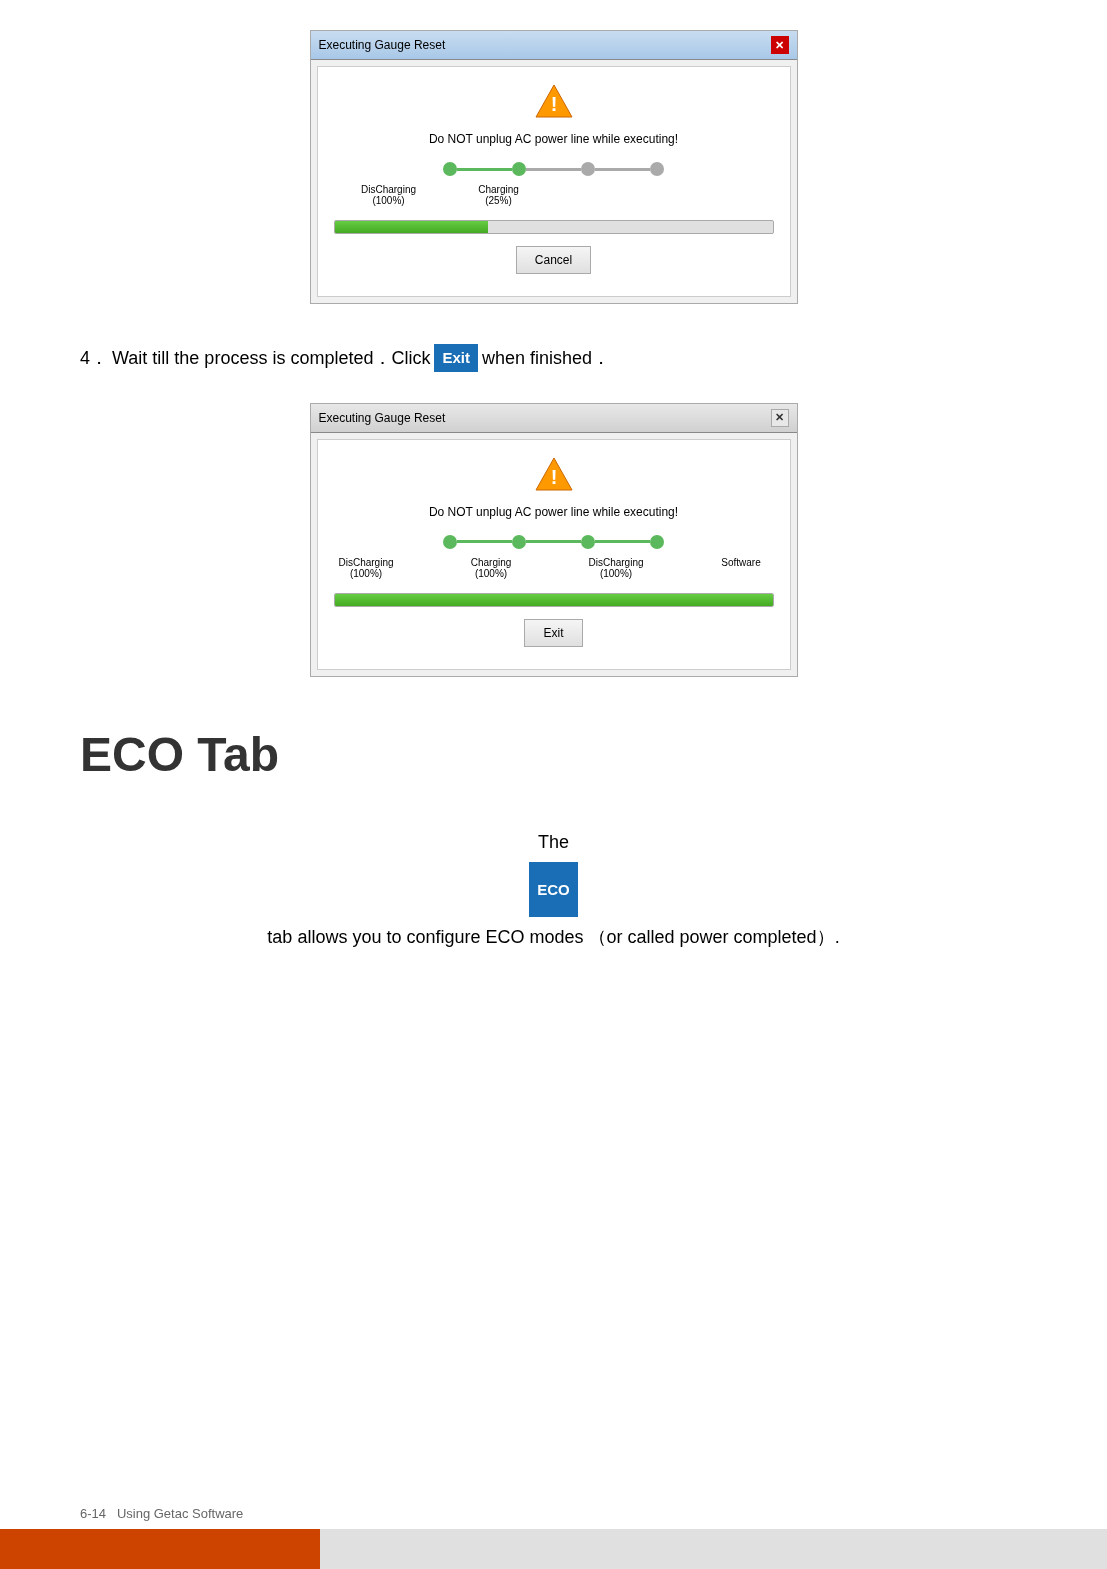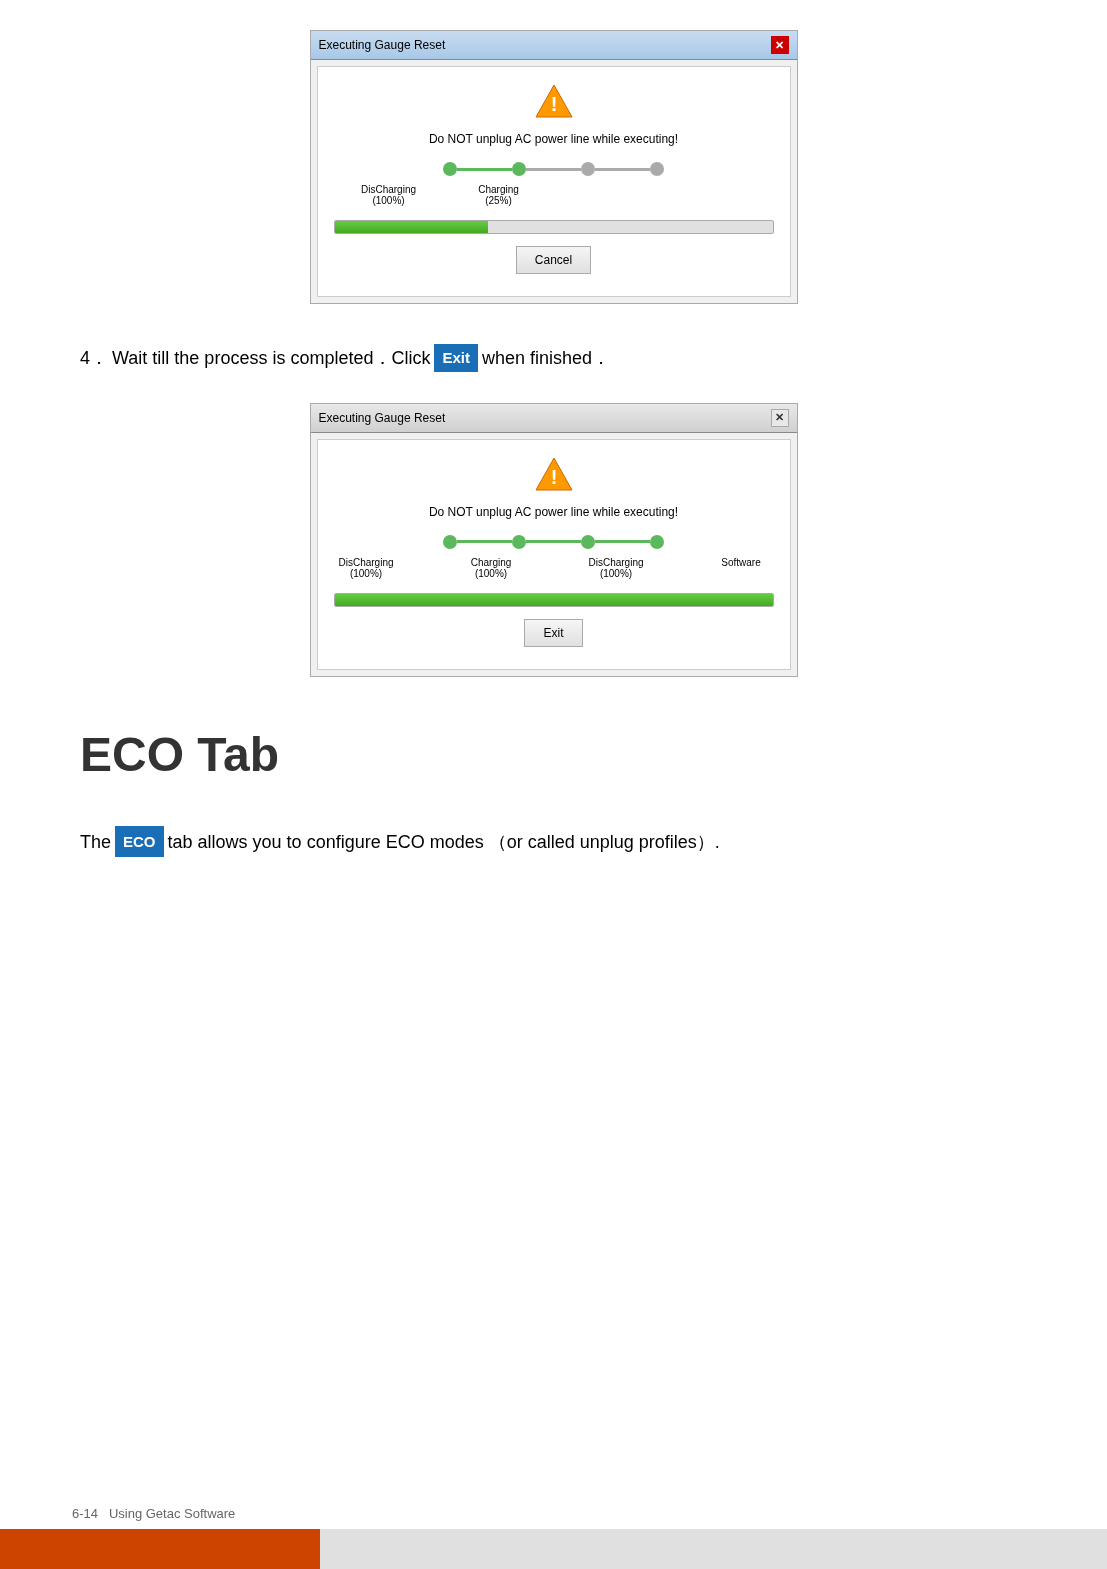--- a/index.html
+++ b/index.html
@@ -196,28 +196,29 @@
     }
 
     .eco-description {
       font-size: 18px;
       color: #000;
       line-height: 1.8;
       display: flex;
       align-items: center;
       flex-wrap: wrap;
       gap: 4px;
+      flex-direction: column;
     }
 
     .eco-badge {
       background: #1a6eb5;
       color: white;
       font-size: 15px;
       font-weight: bold;
-      padding: 2px 8px;
+      padding: 14px 8px;
       display: inline-block;
     }
 
     
     .page-footer {
       position: absolute;
       bottom: 0;
       left: 0;
       right: 0;
       height: 40px;
@@ -232,21 +233,21 @@
 
     .footer-gray {
       flex: 1;
       background: #e0e0e0;
       height: 100%;
     }
 
     .footer-text {
       position: absolute;
       bottom: 48px;
-      left: 72px;
+      left: 80px;
       font-size: 13px;
       color: #666;
     }
 
     
     .dialog-container-2 {
       display: flex;
       justify-content: center;
       margin-bottom: 50px;
     }
@@ -378,21 +379,21 @@
         </div>
       </div>
     </div>
   </div>
 
   <div class="eco-section-title">ECO Tab</div>
 
   <div class="eco-description">
     <span>The</span>
     <span class="eco-badge">ECO</span>
-    <span>tab  allows  you  to  configure  ECO  modes  （or  called  unplug  profiles）.</span>
+    <span>tab  allows  you  to  configure  ECO  modes  （or  called  power  completed）.</span>
   </div>
 
 </div>
 
 <div class="footer-text">
   <span>6-14</span>&nbsp;&nbsp;&nbsp;<span>Using Getac Software</span>
 </div>
 
 <div class="page-footer">
   <div class="footer-orange"></div>

